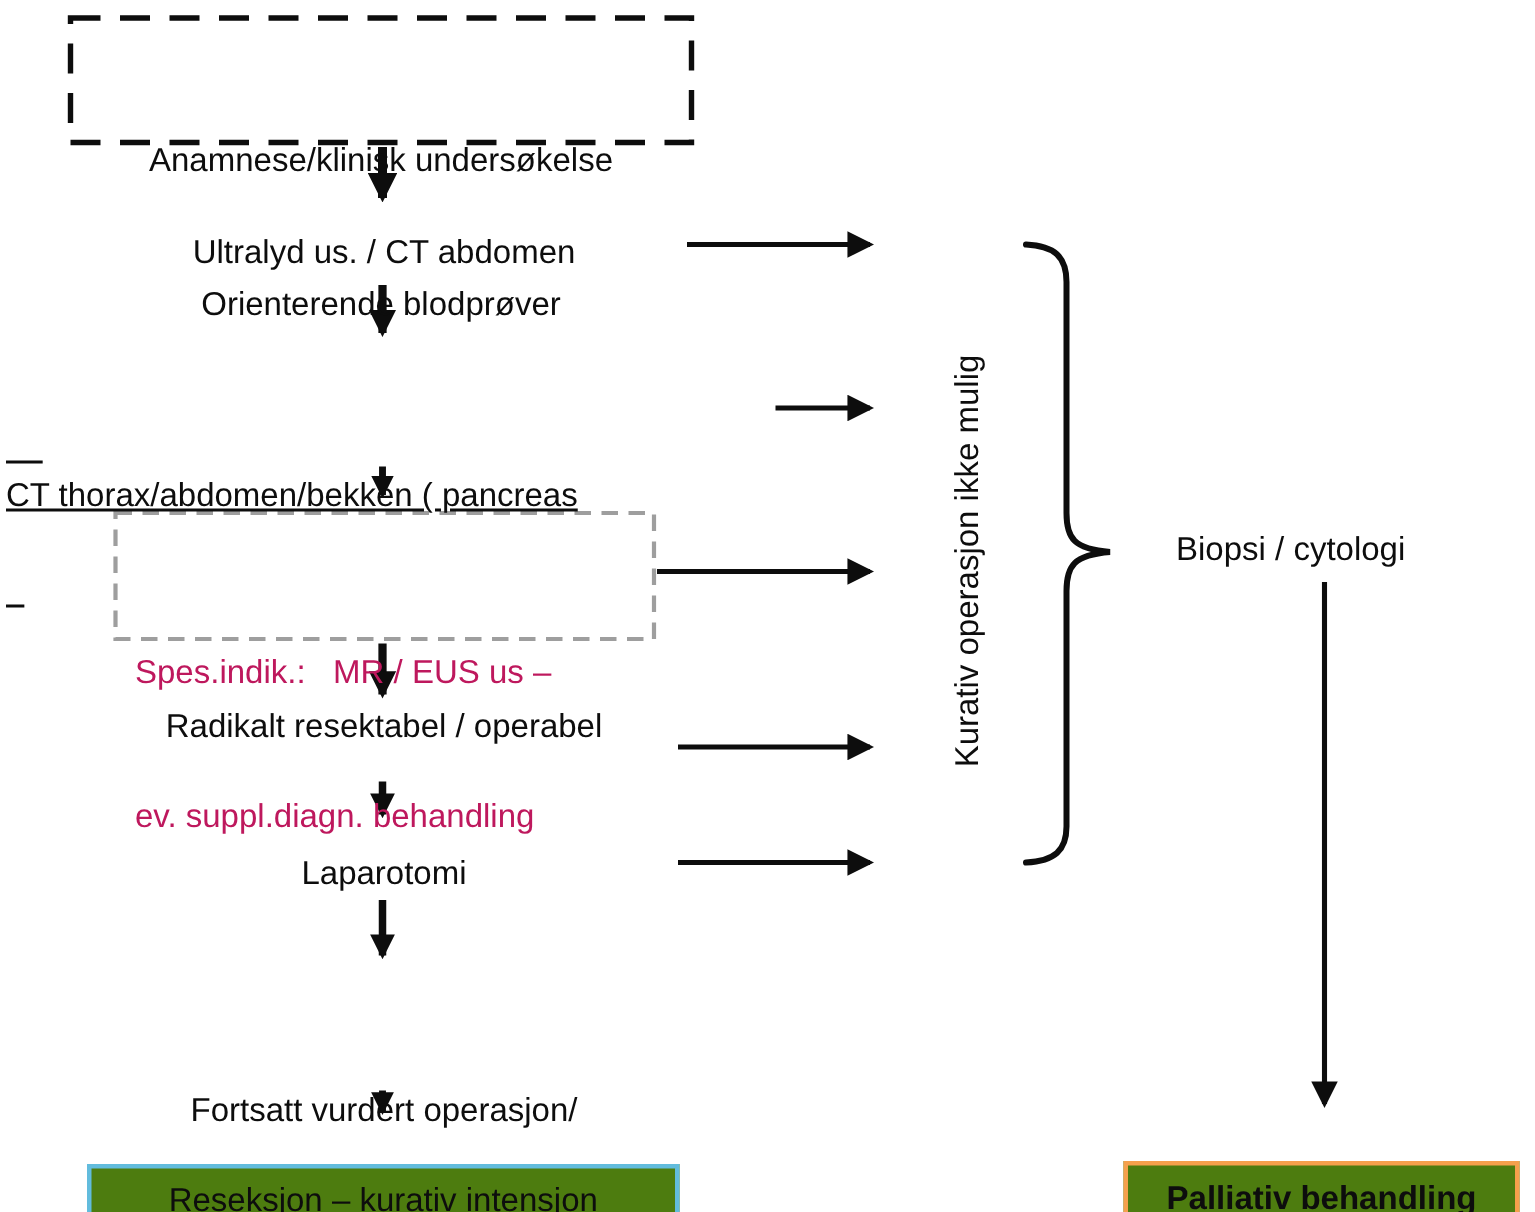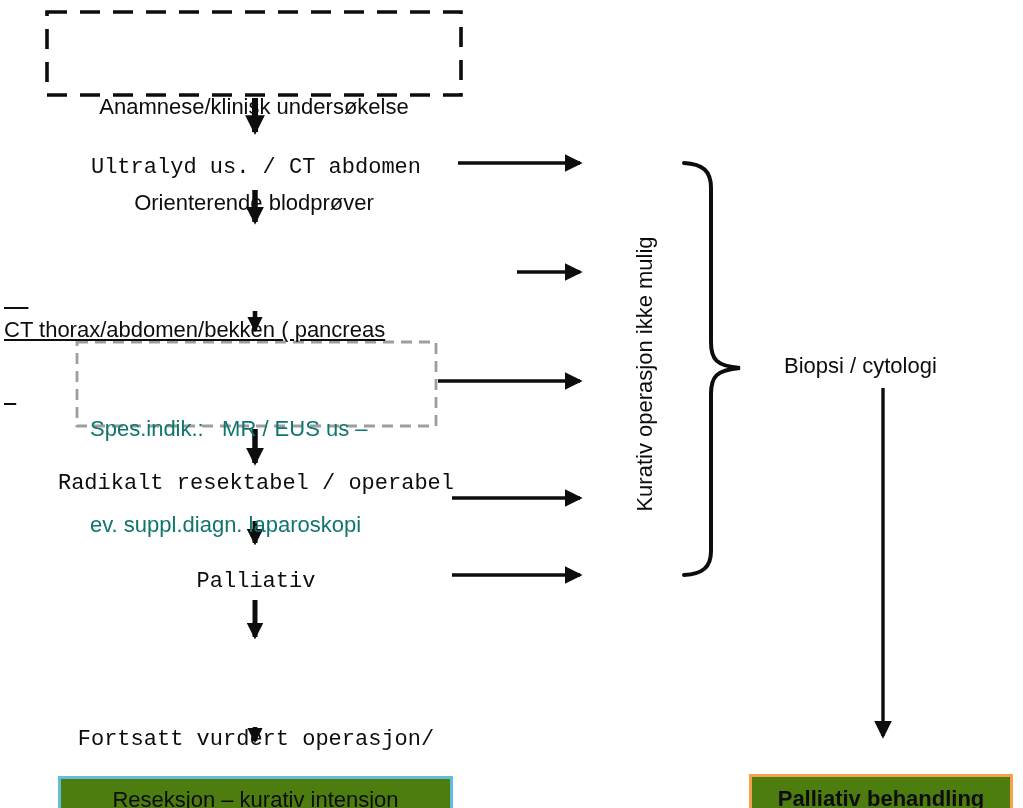--- a/index.html
+++ b/index.html
@@ -17,21 +17,20 @@
   svg.overlay { position: absolute; left: 0; top: 0; width: 1023px; height: 808px; }
   .node-text {
     font-size: 22px;
     line-height: 32px;
     white-space: pre;
   }
   .center-col {
     left: 0;
     width: 512px;
     text-align: center;
-    font-family: Liberation Mono, monospace;
   }
   .two-line { text-align: center; }
   .line { display: block; white-space: pre; }
   .box-label {
     display: flex;
     align-items: center;
     justify-content: center;
     font-size: 22px;
   }
   .outline-box {
@@ -95,28 +94,28 @@
     <span class="line">Anamnese/klinisk undersøkelse</span>
     <span class="line">Orienterende blodprøver</span>
   </div>
 
   <div class="abs center-col node-text" style="top:152px;">Ultralyd us. / CT abdomen</div>
 
   <div class="abs node-text" style="left:4px; top:250px;text-decoration:underline;">
     <span class="line">CT thorax/abdomen/bekken ( pancreas</span>
   </div>
 
-  <div class="abs node-text" style="left:90px; top:349px; color:#0f766e;">
+  <div class="abs node-text" style="left:90px; top:368px; color:#be185d;">
     <span class="line">Spes.indik.:   MR / EUS us –</span>
-    <span class="line">ev. suppl.diagn. laparoskopi</span>
+    <span class="line">ev. suppl.diagn. behandling</span>
   </div>
 
   <div class="abs center-col node-text" style="top:468px;">Radikalt resektabel / operabel</div>
 
-  <div class="abs center-col node-text" style="top:566px;">Palliativ</div>
+  <div class="abs center-col node-text" style="top:566px;">Laparotomi</div>
 
   <div class="abs center-col two-line node-text" style="top:660px;">
     <span class="line">Fortsatt vurdert operasjon/</span>
     
   </div>
 
   <div class="outline-box box-label" style="left:58px; top:752px; width:395px; height:48px; border:3px solid #62bcdd;">
     <span>Reseksjon – kurativ intensjon</span>
   </div>
 

